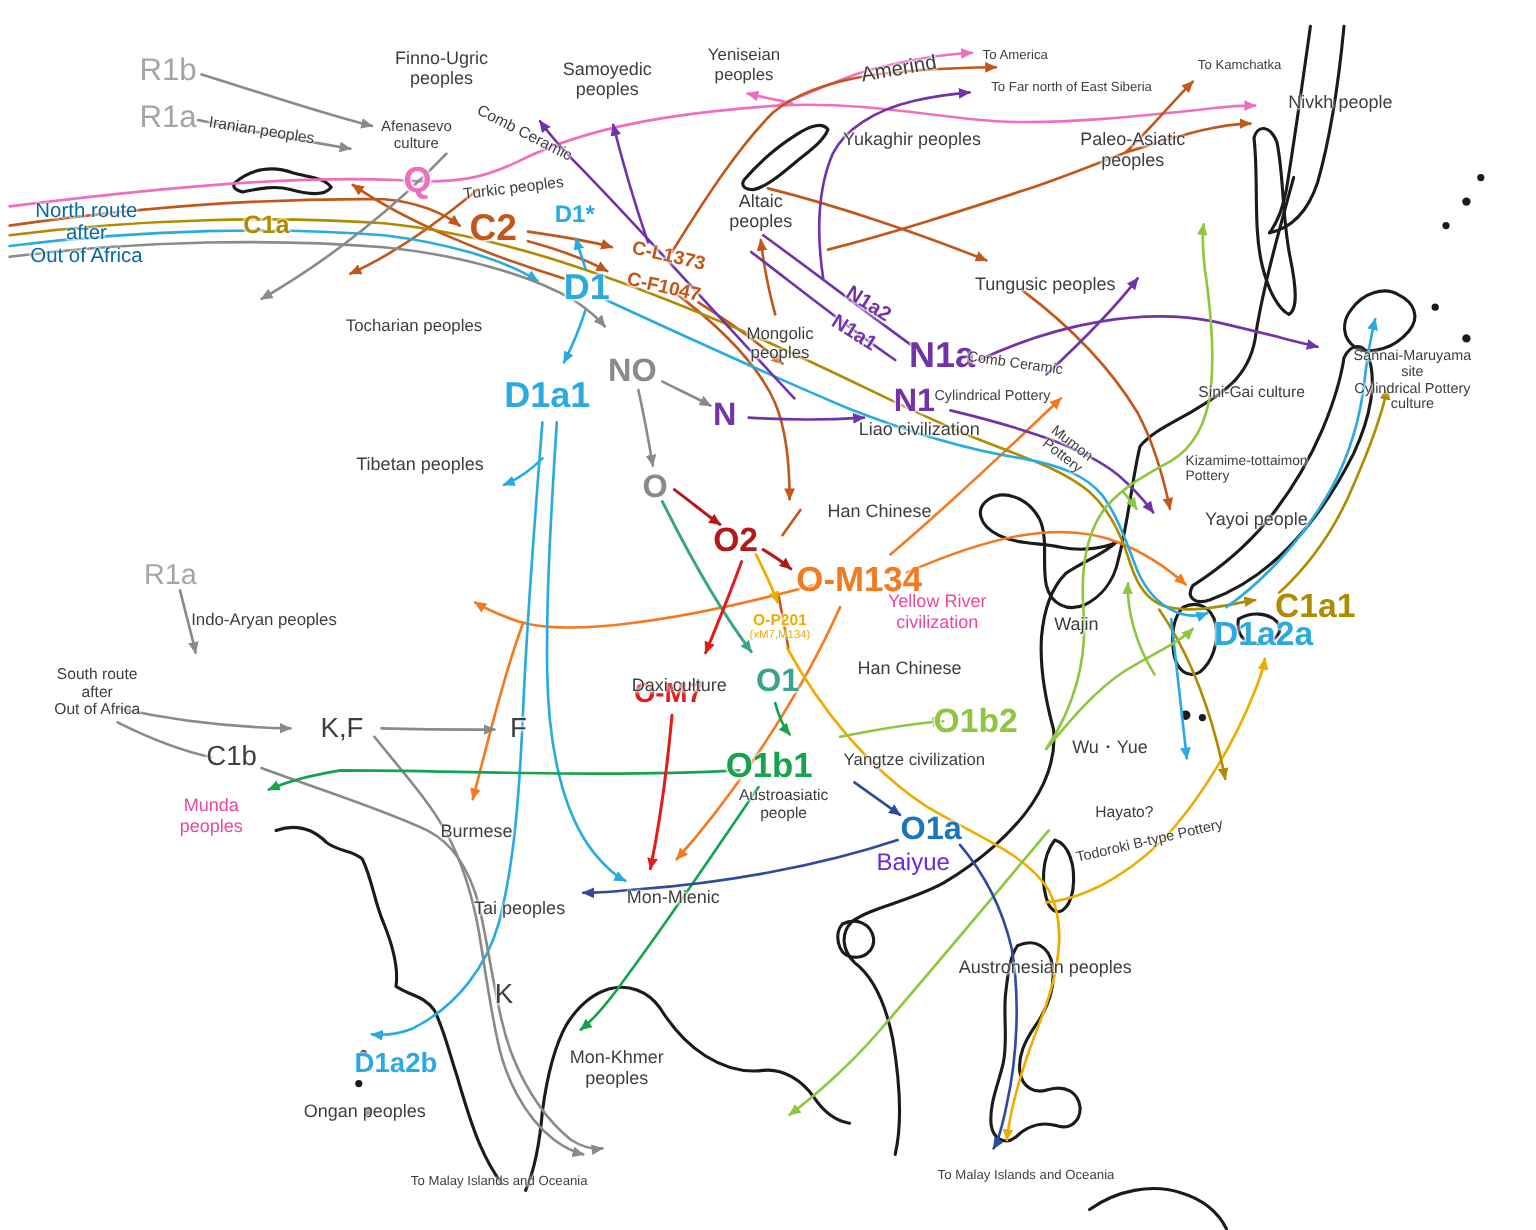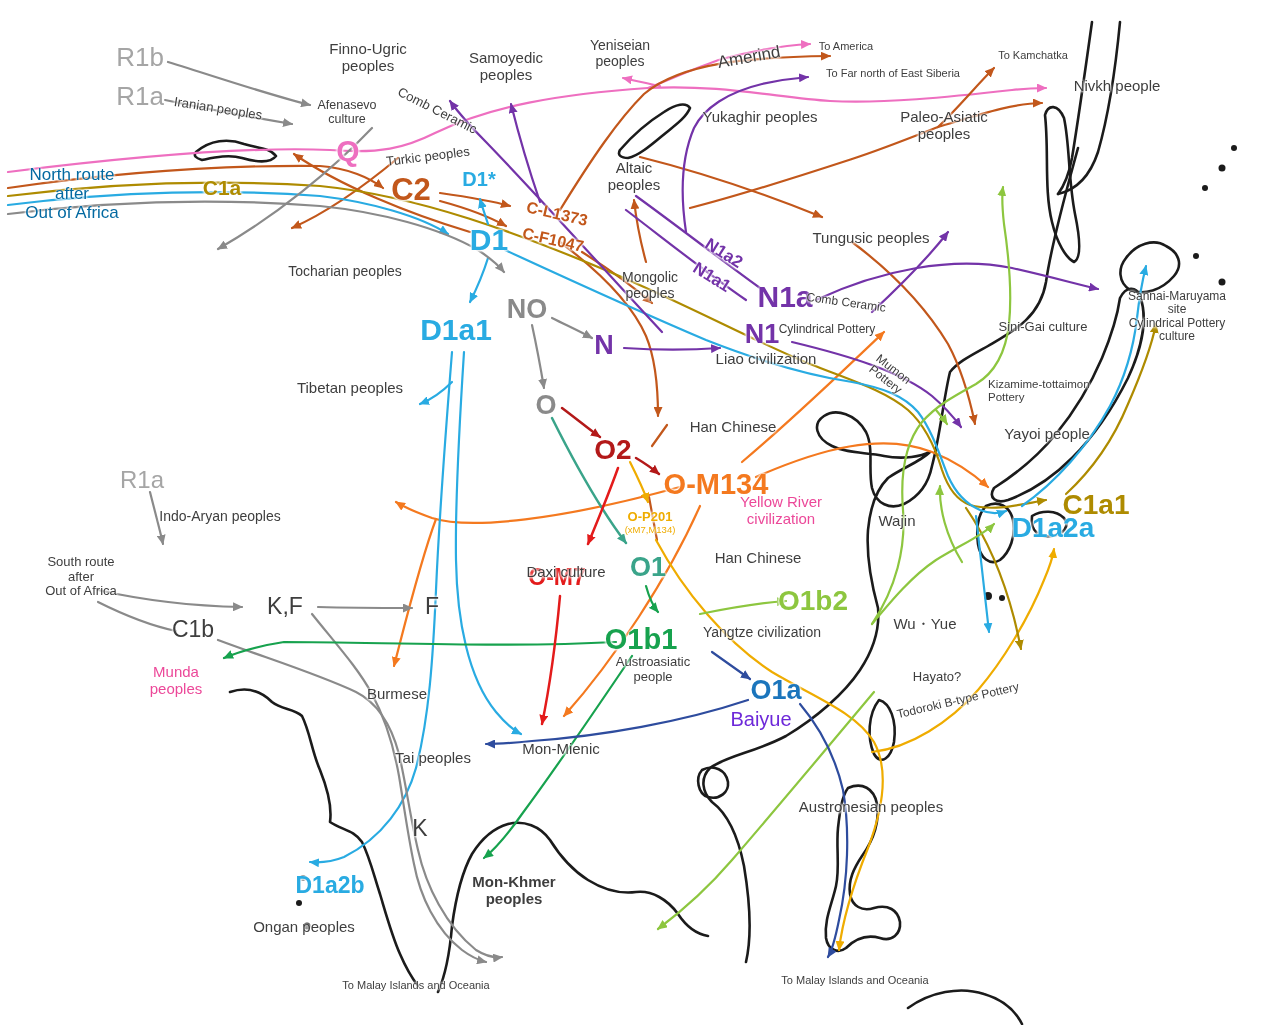--- a/index.html
+++ b/index.html
@@ -313,19 +313,19 @@
       <div class="lbl" style="left: 285px; top: 607px; font-size: 23px; color: rgb(62, 62, 62);">K,F</div>
       <div class="lbl" style="left: 432px; top: 607px; font-size: 23px; color: rgb(62, 62, 62);">F</div>
       <div class="lbl" style="left: 176px; top: 681px; font-size: 15px; color: #ec4899;">Munda
 peoples</div>
       <div class="lbl" style="left: 397px; top: 694px; font-size: 15px; color: rgb(62, 62, 62);">Burmese</div>
       <div class="lbl" style="left: 433px; top: 758px; font-size: 15px; color: rgb(62, 62, 62);">Tai peoples</div>
       <div class="lbl" style="left: 420px; top: 829px; font-size: 23px; color: rgb(62, 62, 62);">K</div>
       <div class="lbl" style="left: 561px; top: 749px; font-size: 15px; color: rgb(62, 62, 62);">Mon-Mienic</div>
       <div class="lbl bold" style="left: 330px; top: 886px; font-size: 23px; color: rgb(41, 171, 226);">D1a2b</div>
       <div class="lbl" style="left: 304px; top: 927px; font-size: 15px; color: rgb(62, 62, 62);">Ongan peoples</div>
-      <div class="lbl" style="left: 514px; top: 891px; font-size: 15px; color: rgb(62, 62, 62); font-weight: bold;">Mon-Khmer
+      <div class="lbl" style="left: 514px; top: 891px; font-size: 15px; color: rgb(62, 62, 62);">Mon-Khmer
 peoples</div>
       <div class="lbl" style="left: 416px; top: 985px; font-size: 11px; color: rgb(62, 62, 62);">To Malay Islands and Oceania</div>
       <div class="lbl" style="left: 871px; top: 807px; font-size: 15px; color: rgb(62, 62, 62);">Austronesian peoples</div>
       <div class="lbl" style="left: 855px; top: 980px; font-size: 11px; color: rgb(62, 62, 62);">To Malay Islands and Oceania</div>
     </div>
 </div>
 
 </body></html>

